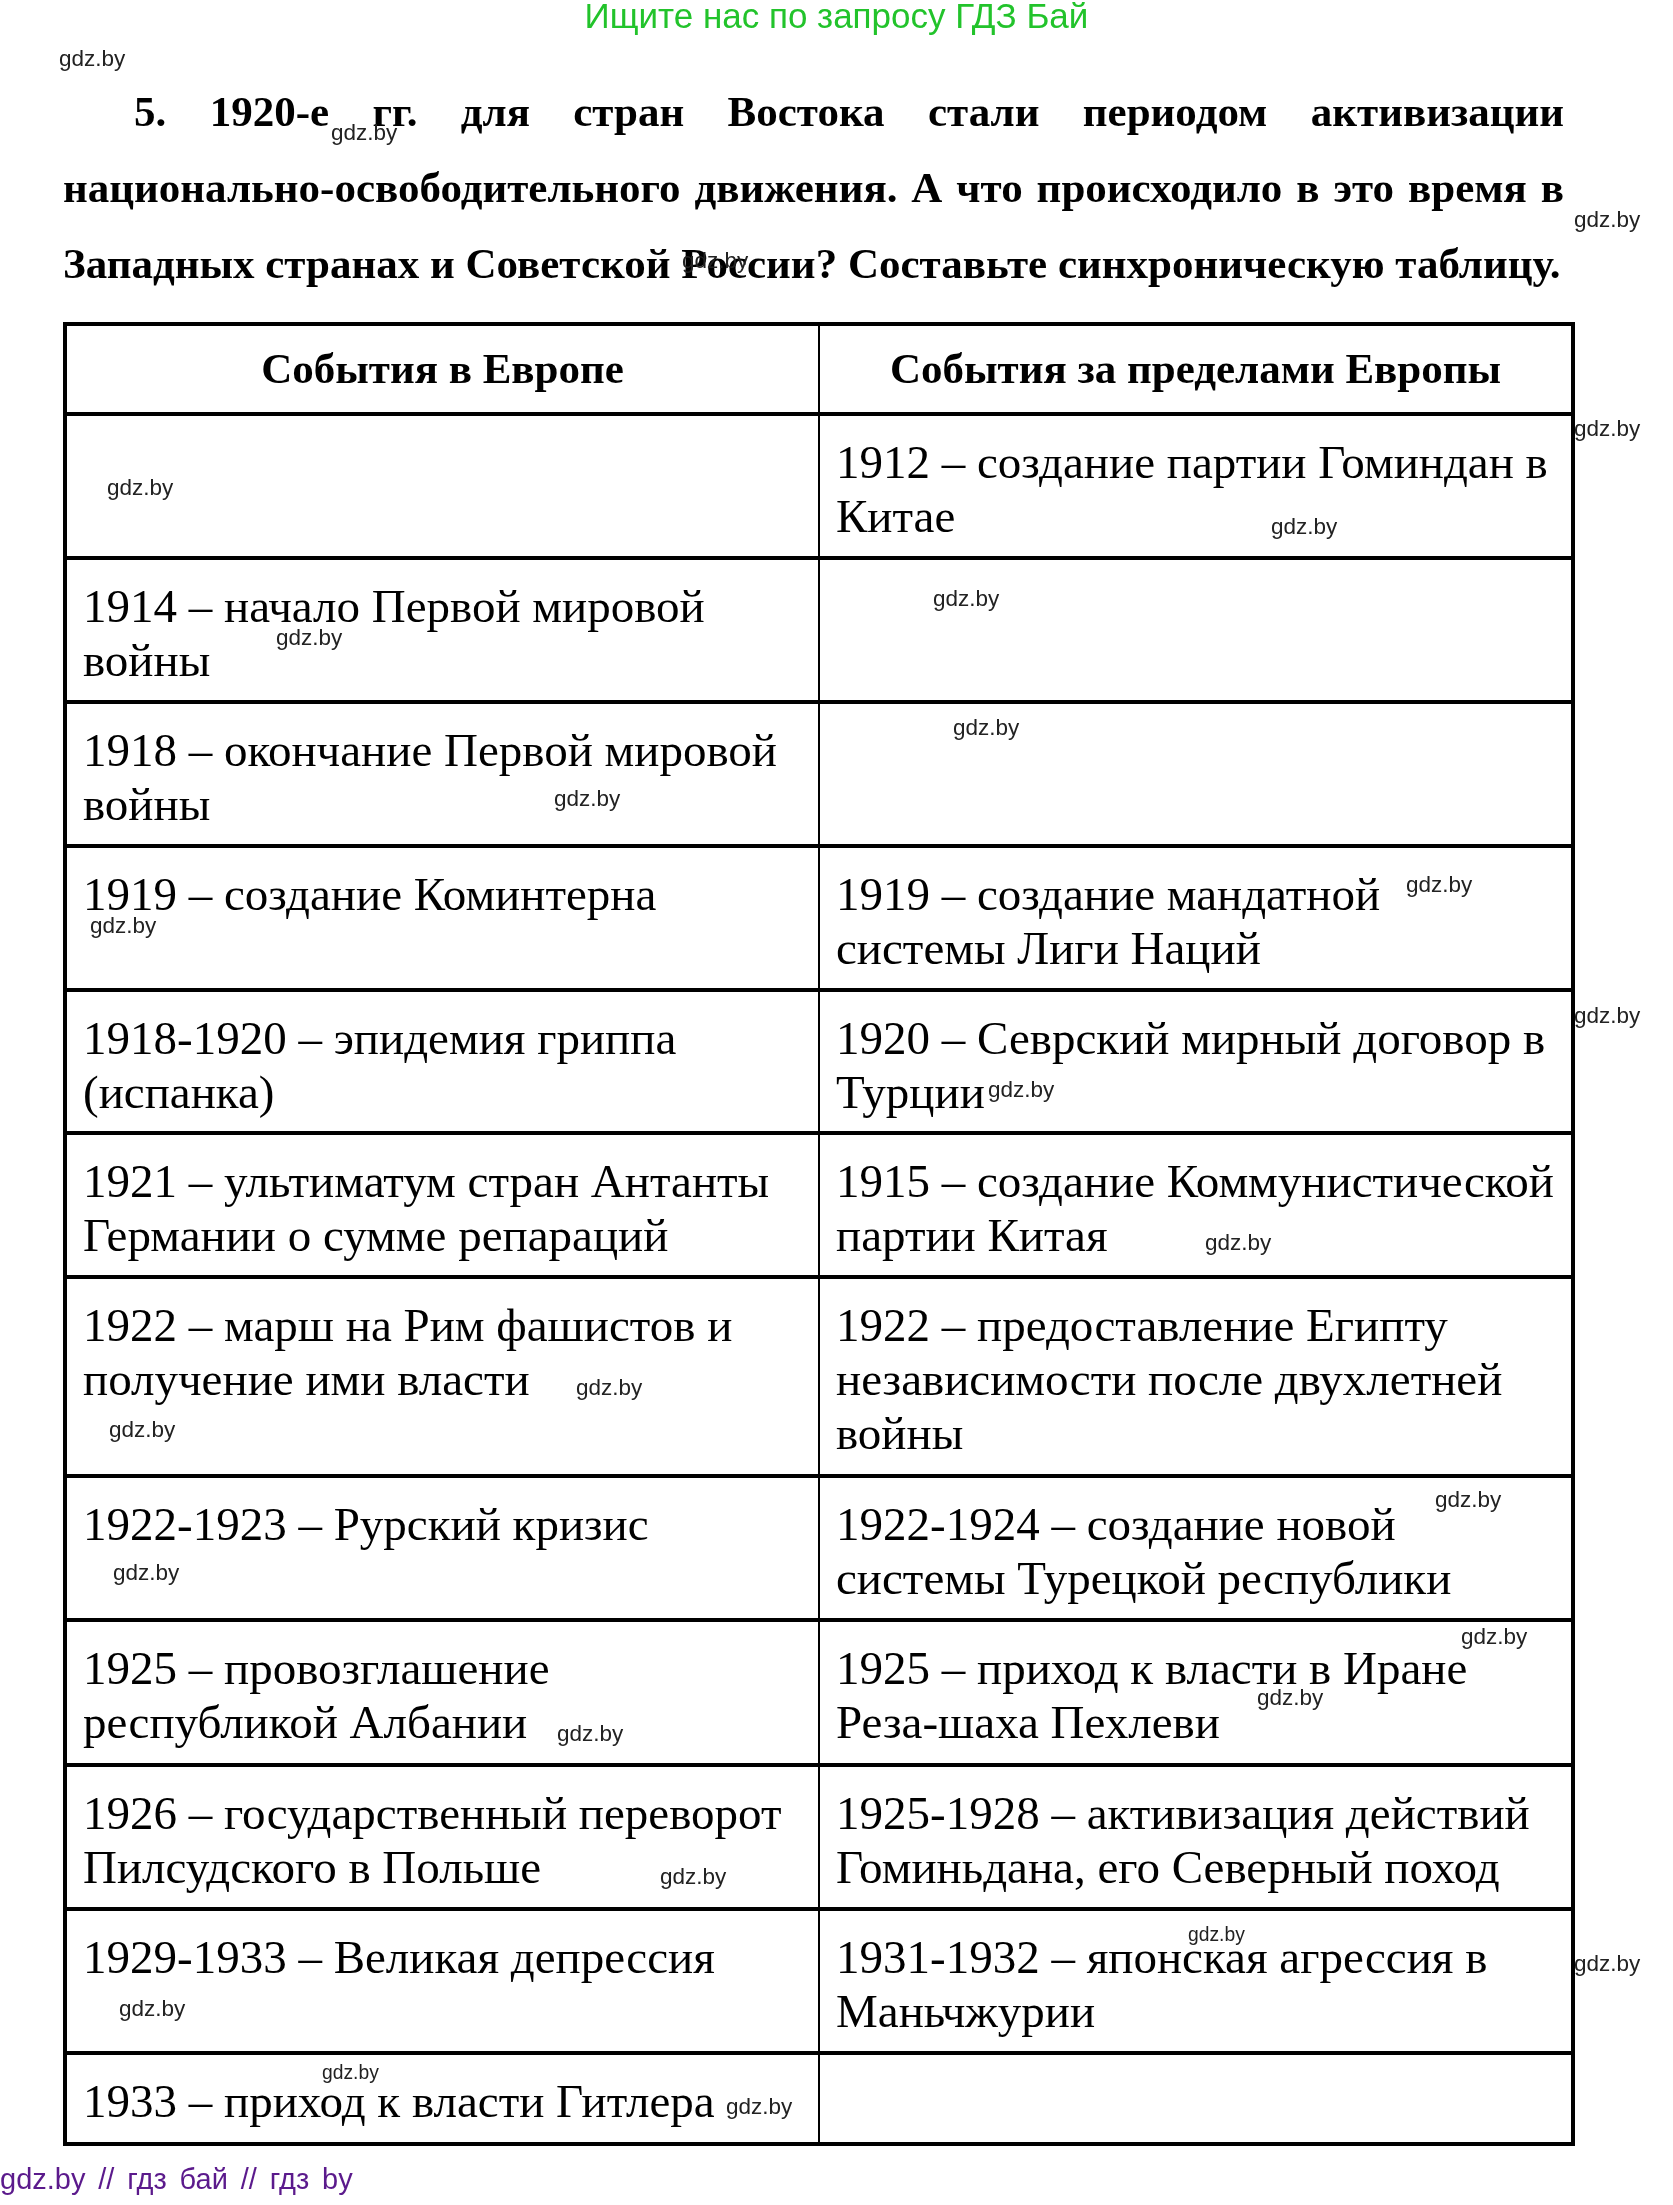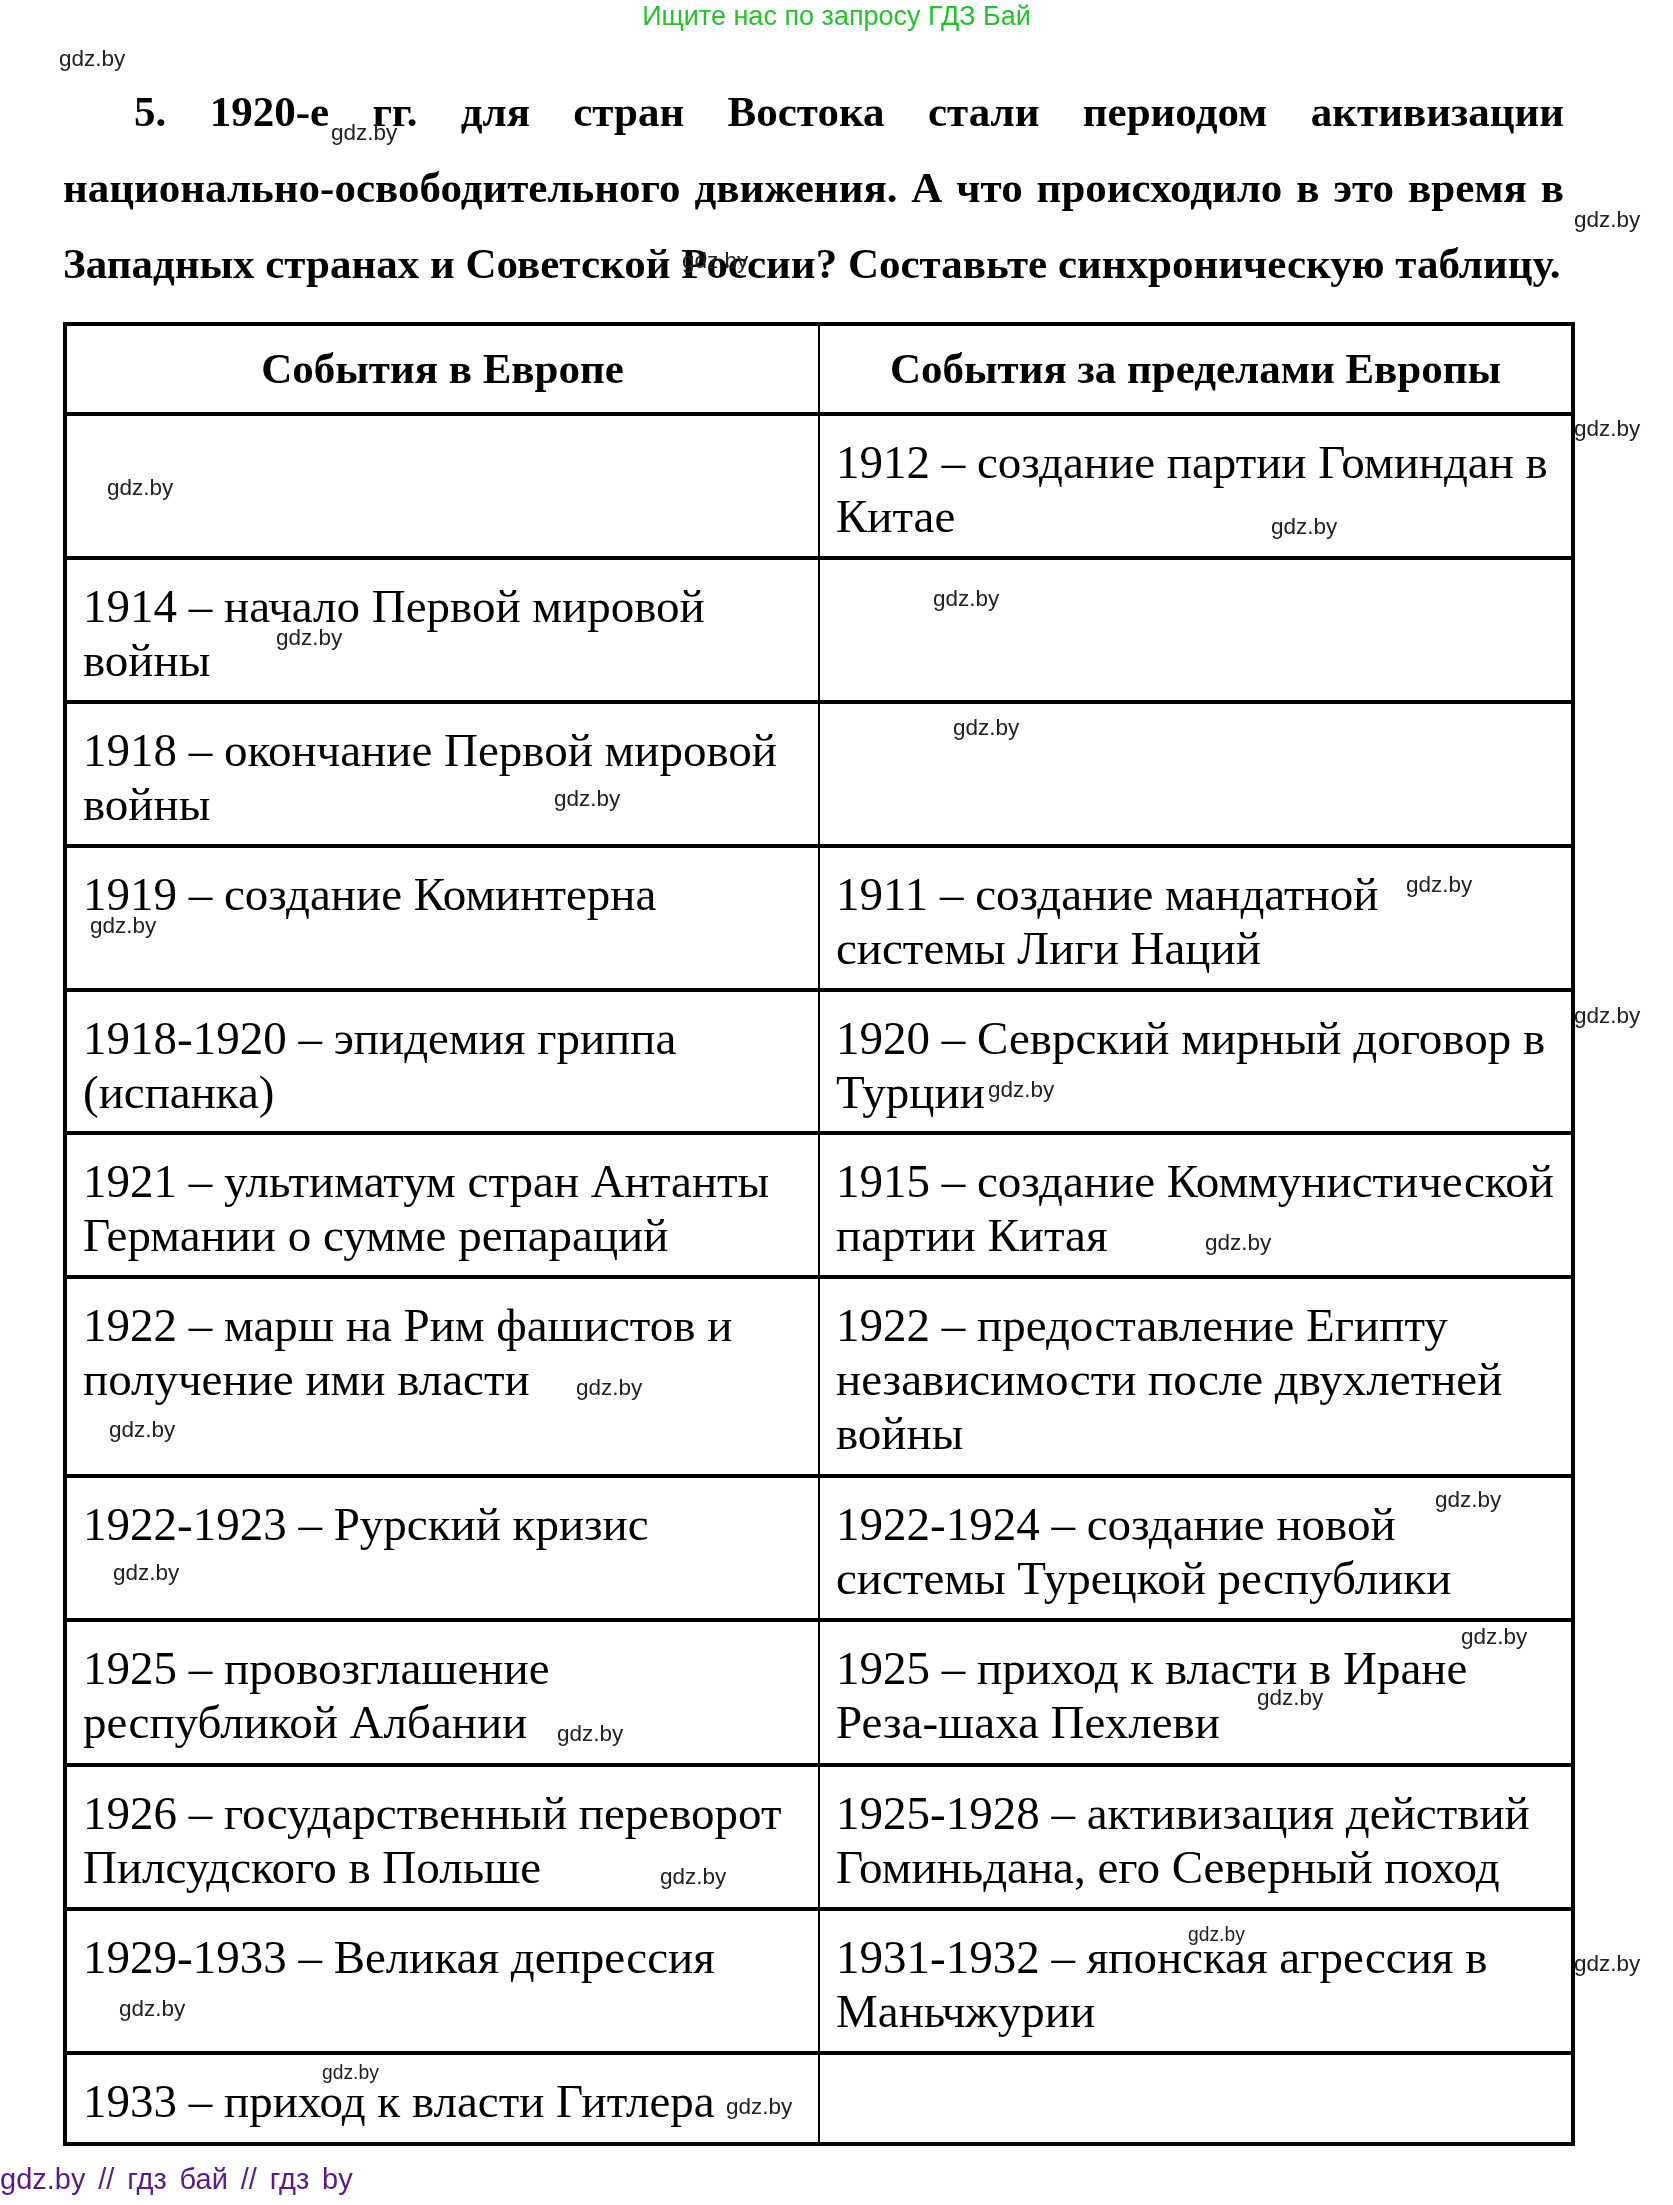--- a/index.html
+++ b/index.html
@@ -1,17 +1,17 @@
 <!DOCTYPE html>
 <html style="font-size:13px"><head>
 <meta charset="utf-8">
 <style>
   html, body { margin: 0; padding: 0; background: #ffffff; }
   body { width: 1673px; height: 2205px; position: relative; overflow: hidden; font-family: "Liberation Serif", serif; color: #000; }
-  .top-banner { position: absolute; top: 0; left: 0; width: 1673px; text-align: center; font-family: "Liberation Sans", sans-serif; font-size: 27px; line-height: 32px; color: #22c32b; }
+  .top-banner { position: absolute; top: 0; left: 0; width: 1673px; text-align: center; font-family: "Liberation Sans", sans-serif; font-size: 35px; line-height: 32px; color: #22c32b; }
   .wm { position: absolute; font-family: "Liberation Sans", sans-serif; font-size: 22.5px; color: #222; line-height: 24px; white-space: nowrap; }
   .task { position: absolute; left: 63px; top: 74px; width: 1501px; font-weight: bold; font-size: 43px; line-height: 76px; text-align: justify; text-align-last: left; }
   .task .indent { display: inline-block; width: 71px; }
   table.sync { position: absolute; left: 63px; top: 322px; width: 1508px; border-collapse: collapse; table-layout: fixed; font-family: Liberation Serif, serif; }
   table.sync td, table.sync th { border: 4px solid #000; vertical-align: top; padding: 19.3px 14.5px 8px 16px; font-size: 47px; line-height: 54px; font-weight: normal; text-align: left; }
   table.sync th { font-weight: bold; text-align: center; vertical-align: middle; font-size: 43px; padding: 0 8px; }
   table.sync td.left, table.sync th.left { border-right-width: 2.4px; }
   table.sync td.right, table.sync th.right { border-left-width: 2.4px; }
   .footer { position: absolute; left: 0; top: 2163px; width: 1673px; text-align: left; font-family: "Liberation Sans", sans-serif; font-size: 29px; color: #5b1a8c; word-spacing: 4.8px; }
 </style>
@@ -41,21 +41,21 @@
       <tr style="height: 144px;">
         <td class="left">1914 – начало Первой мировой войны</td>
         <td class="right"></td>
       </tr>
       <tr style="height: 144px;">
         <td class="left">1918 – окончание Первой мировой войны</td>
         <td class="right"></td>
       </tr>
       <tr style="height: 144px;">
         <td class="left">1919 – создание Коминтерна</td>
-        <td class="right">1911 – создание мандатной системы Лиги Наций</td>
+        <td class="right">1919 – создание мандатной системы Лиги Наций</td>
       </tr>
       <tr style="height: 143px;">
         <td class="left">1918-1920 – эпидемия гриппа (испанка)</td>
         <td class="right">1920 –  Севрский мирный договор в Турции</td>
       </tr>
       <tr style="height: 144px;">
         <td class="left">1921 – ультиматум стран Антанты Германии о сумме репараций</td>
         <td class="right">1915 – создание Коммунистической партии Китая</td>
       </tr>
       <tr style="height: 199px;">

